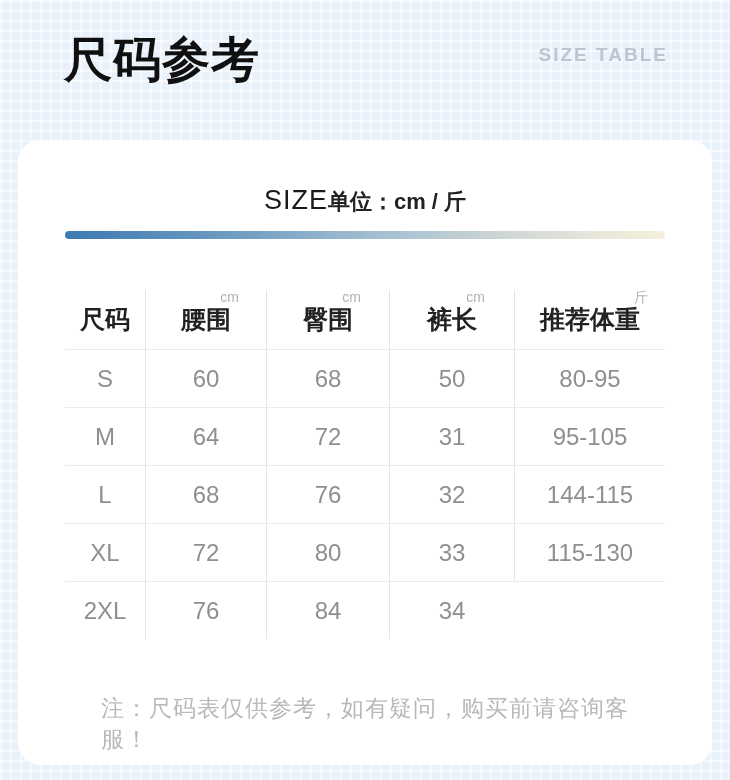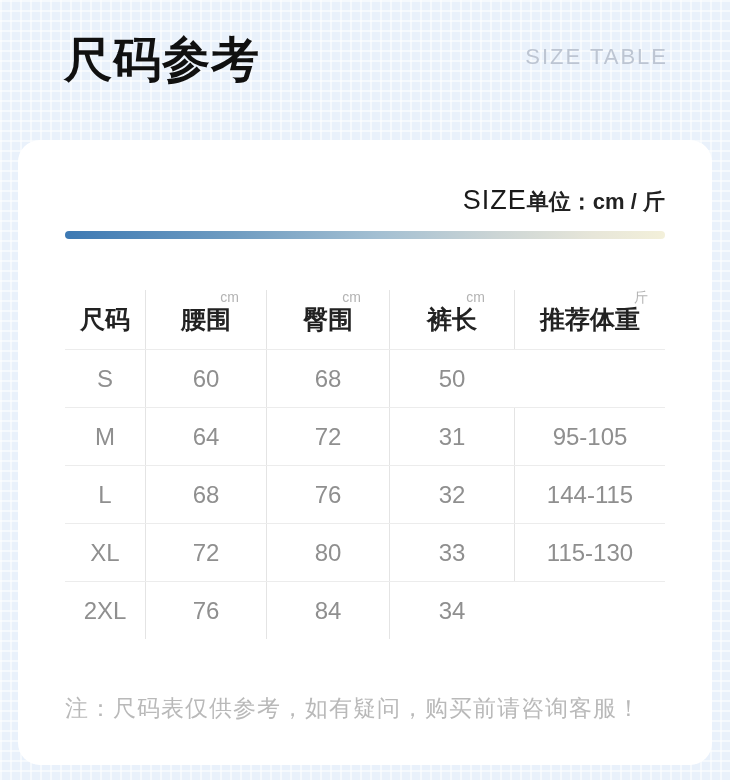--- a/index.html
+++ b/index.html
@@ -15,34 +15,34 @@
     overflow:hidden;
   }
   
   .page-title {
     position:absolute; left:64px; top:32px;
     font-size:48px; font-weight:800; color:#101010;
     line-height:1.15; letter-spacing:1px;
   }
   .watermark {
     position:absolute; right:62px; top:44px;
-    font-size:22px; font-weight:400; color:#bdc5d2;
+    font-size:19px; font-weight:700; color:#bdc5d2;
     letter-spacing:2px;
   }
   
   .card {
     position:absolute; left:18px; top:140px;
     width:694px; height:625px;
     background:#ffffff; border-radius:22px;
     box-sizing:border-box;
     padding:0 47px;
   }
   .size-row {
     margin-top:45px;
-    display:flex; justify-content:flex-end; align-items:baseline;
+    display:flex; justify-content:center; align-items:baseline;
     height:28px;
   }
   .size-label { font-size:27px; color:#1a1a1a; font-weight:500; letter-spacing:1px; }
   .unit-label { font-size:22px; color:#222222; font-weight:600; }
   .accent-bar {
     margin-top:18px;
     height:8px; border-radius:4px;
     background:linear-gradient(90deg,#3d79b3 0%,#6f9cc1 28%,#a3bfd2 52%,#ccd5d5 72%,#e7e6d9 88%,#f3f0da 100%);
   }
   
@@ -60,21 +60,21 @@
   .hdr-wrap { position:relative; display:inline-block; }
   .hdr-unit {
     position:absolute; top:-14px; right:-8px;
     font-size:14px; font-weight:400; color:#b3b3b3; letter-spacing:0;
     white-space:nowrap;
   }
   .t-row .t-cell.data { font-size:24px; color:#8f8f8f; font-weight:400; }
   
   .note {
     margin-top:54px;
-    font-size:23px; color:#b9b9b9; letter-spacing:1px;
+    font-size:23px; color:#b9b9b9; letter-spacing:1px;margin-left:36px;
   }
 </style>
 </head>
 <body>
 
 <div class="page">
 
   <div class="page-title">尺码参考</div>
   <div class="watermark">SIZE TABLE</div>
 
@@ -105,20 +105,21 @@
         <div class="t-cell c4">
           <span class="hdr-wrap"><span>推荐体重</span><span class="hdr-unit">斤</span></span>
         </div>
       </div>
 
       <div class="t-row">
         <div class="t-cell c0 data">S</div>
         <div class="t-cell c1 data">60</div>
         <div class="t-cell c2 data">68</div>
         <div class="t-cell c3 data">50</div>
+        <div class="t-cell c4 data">80-95</div>
       </div>
 
       <div class="t-row">
         <div class="t-cell c0 data">M</div>
         <div class="t-cell c1 data">64</div>
         <div class="t-cell c2 data">72</div>
         <div class="t-cell c3 data">31</div>
         <div class="t-cell c4 data">95-105</div>
       </div>
 

